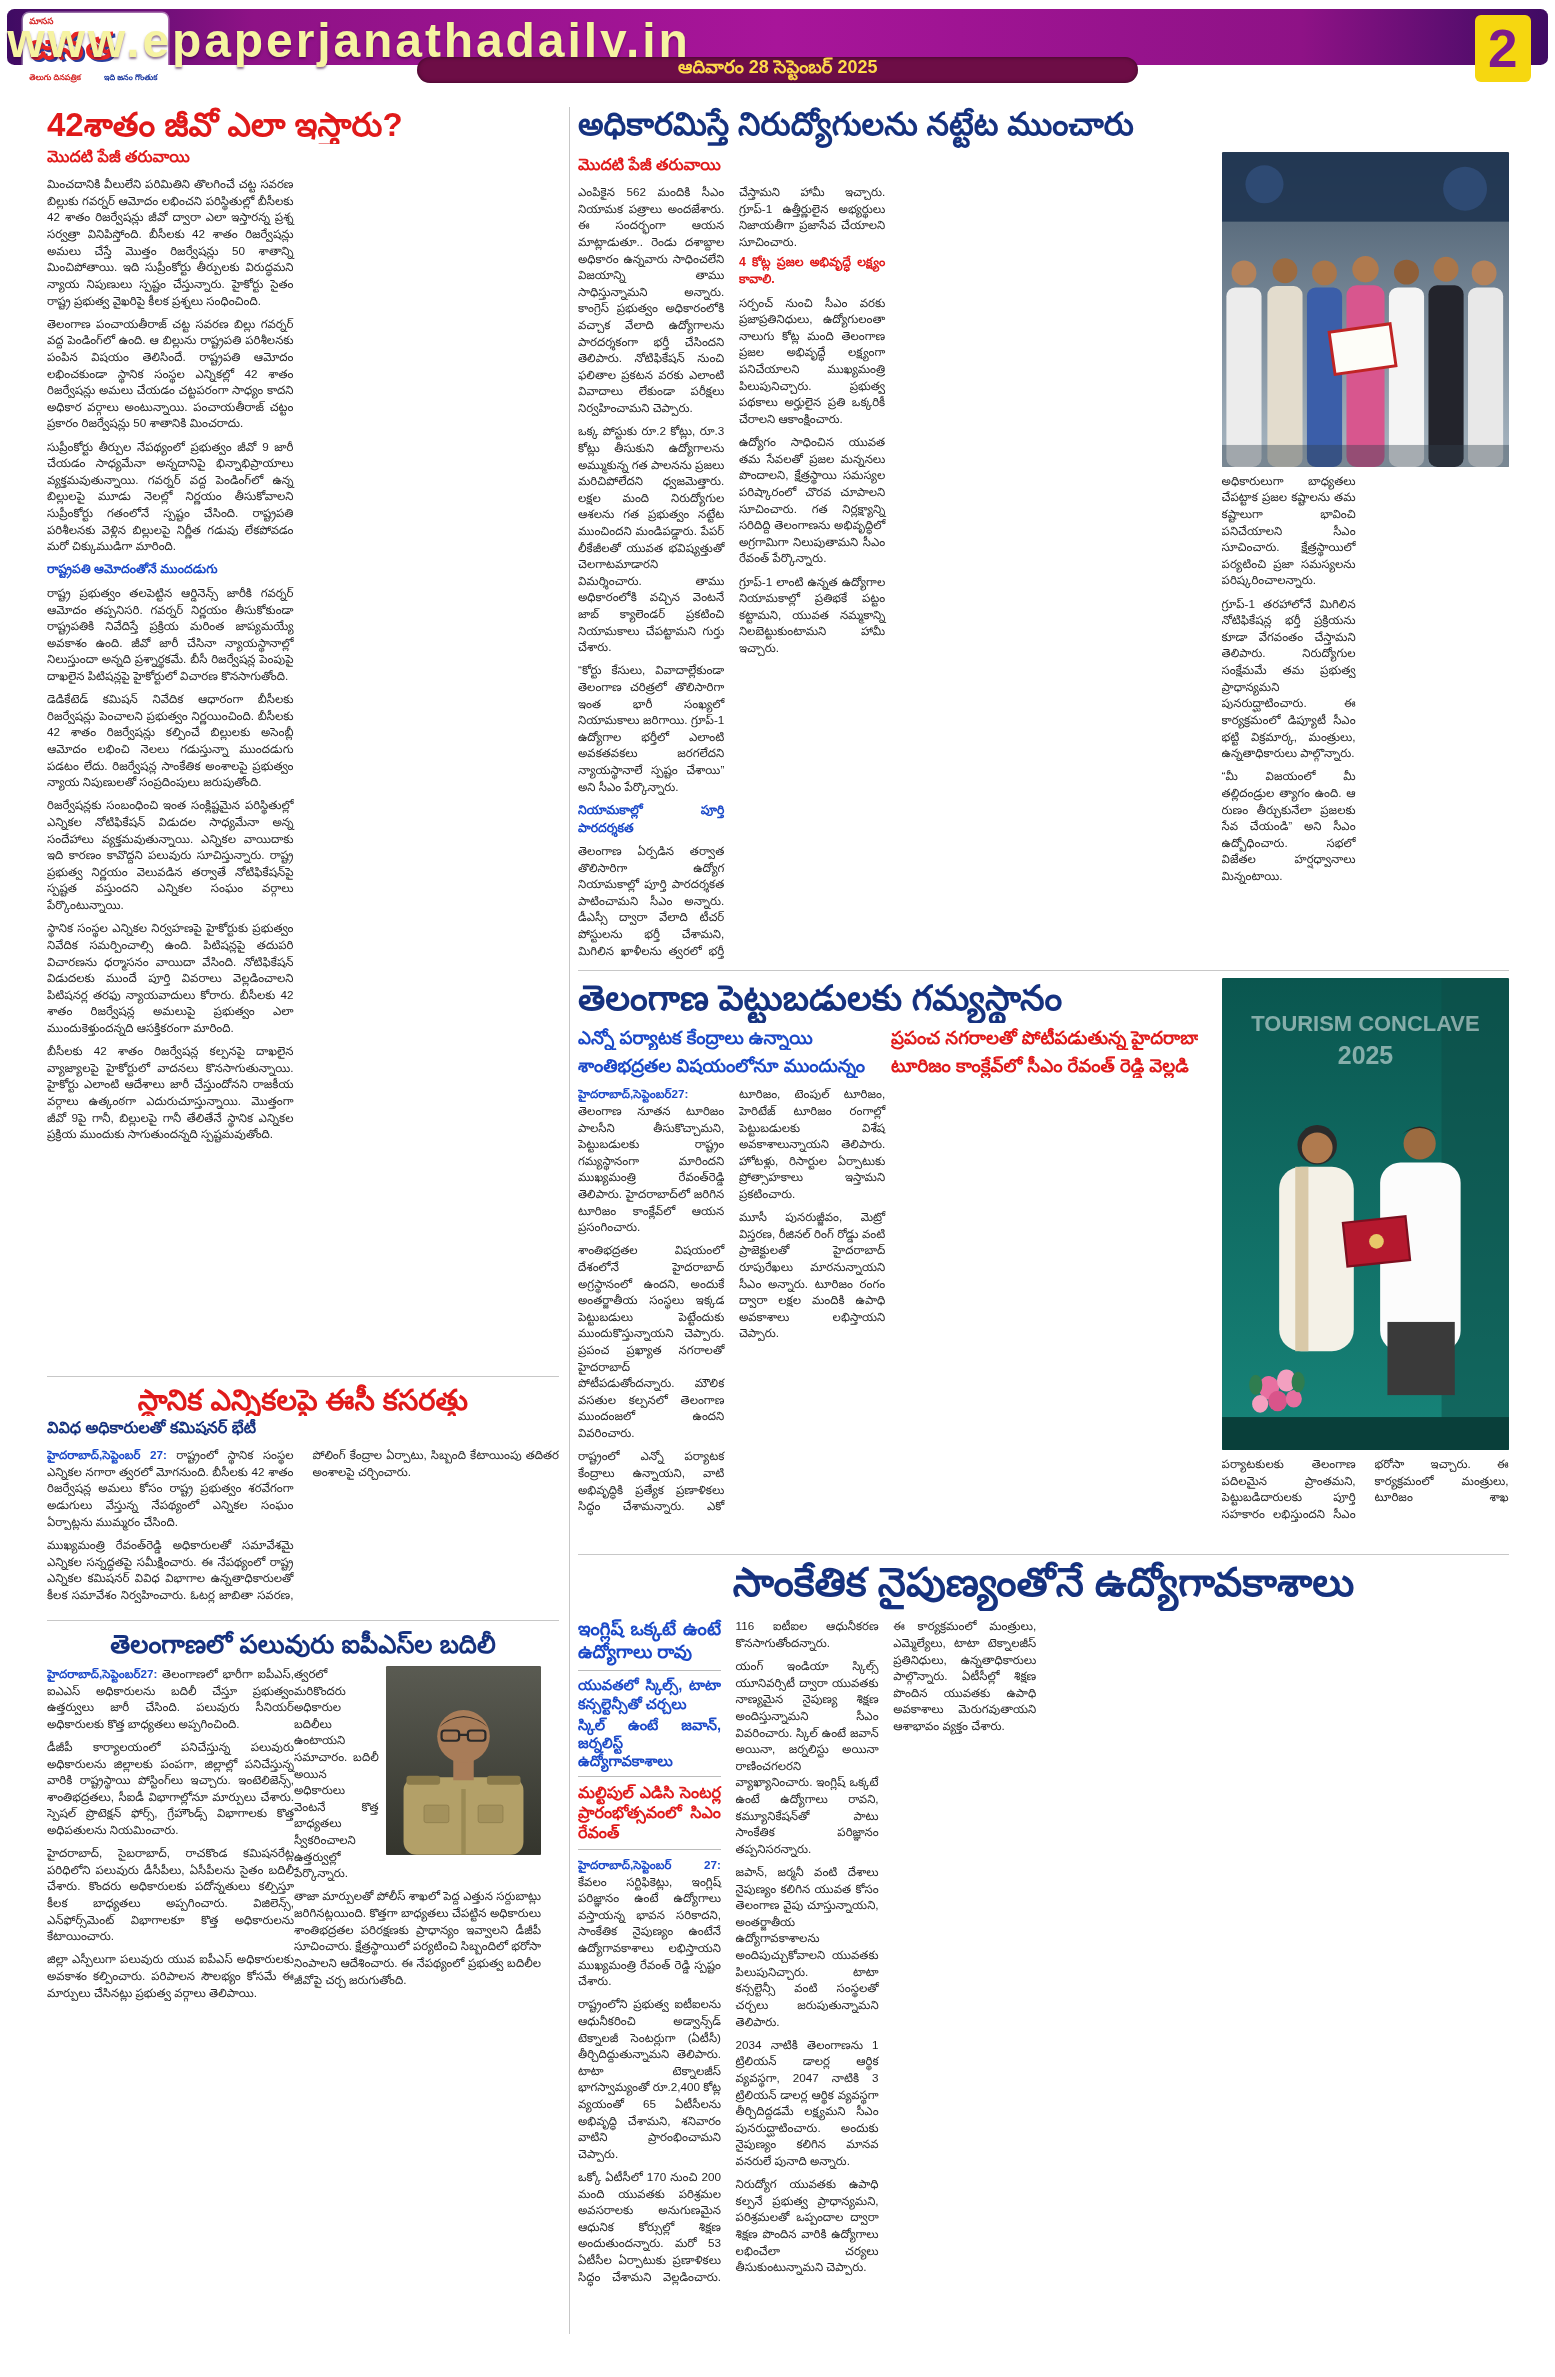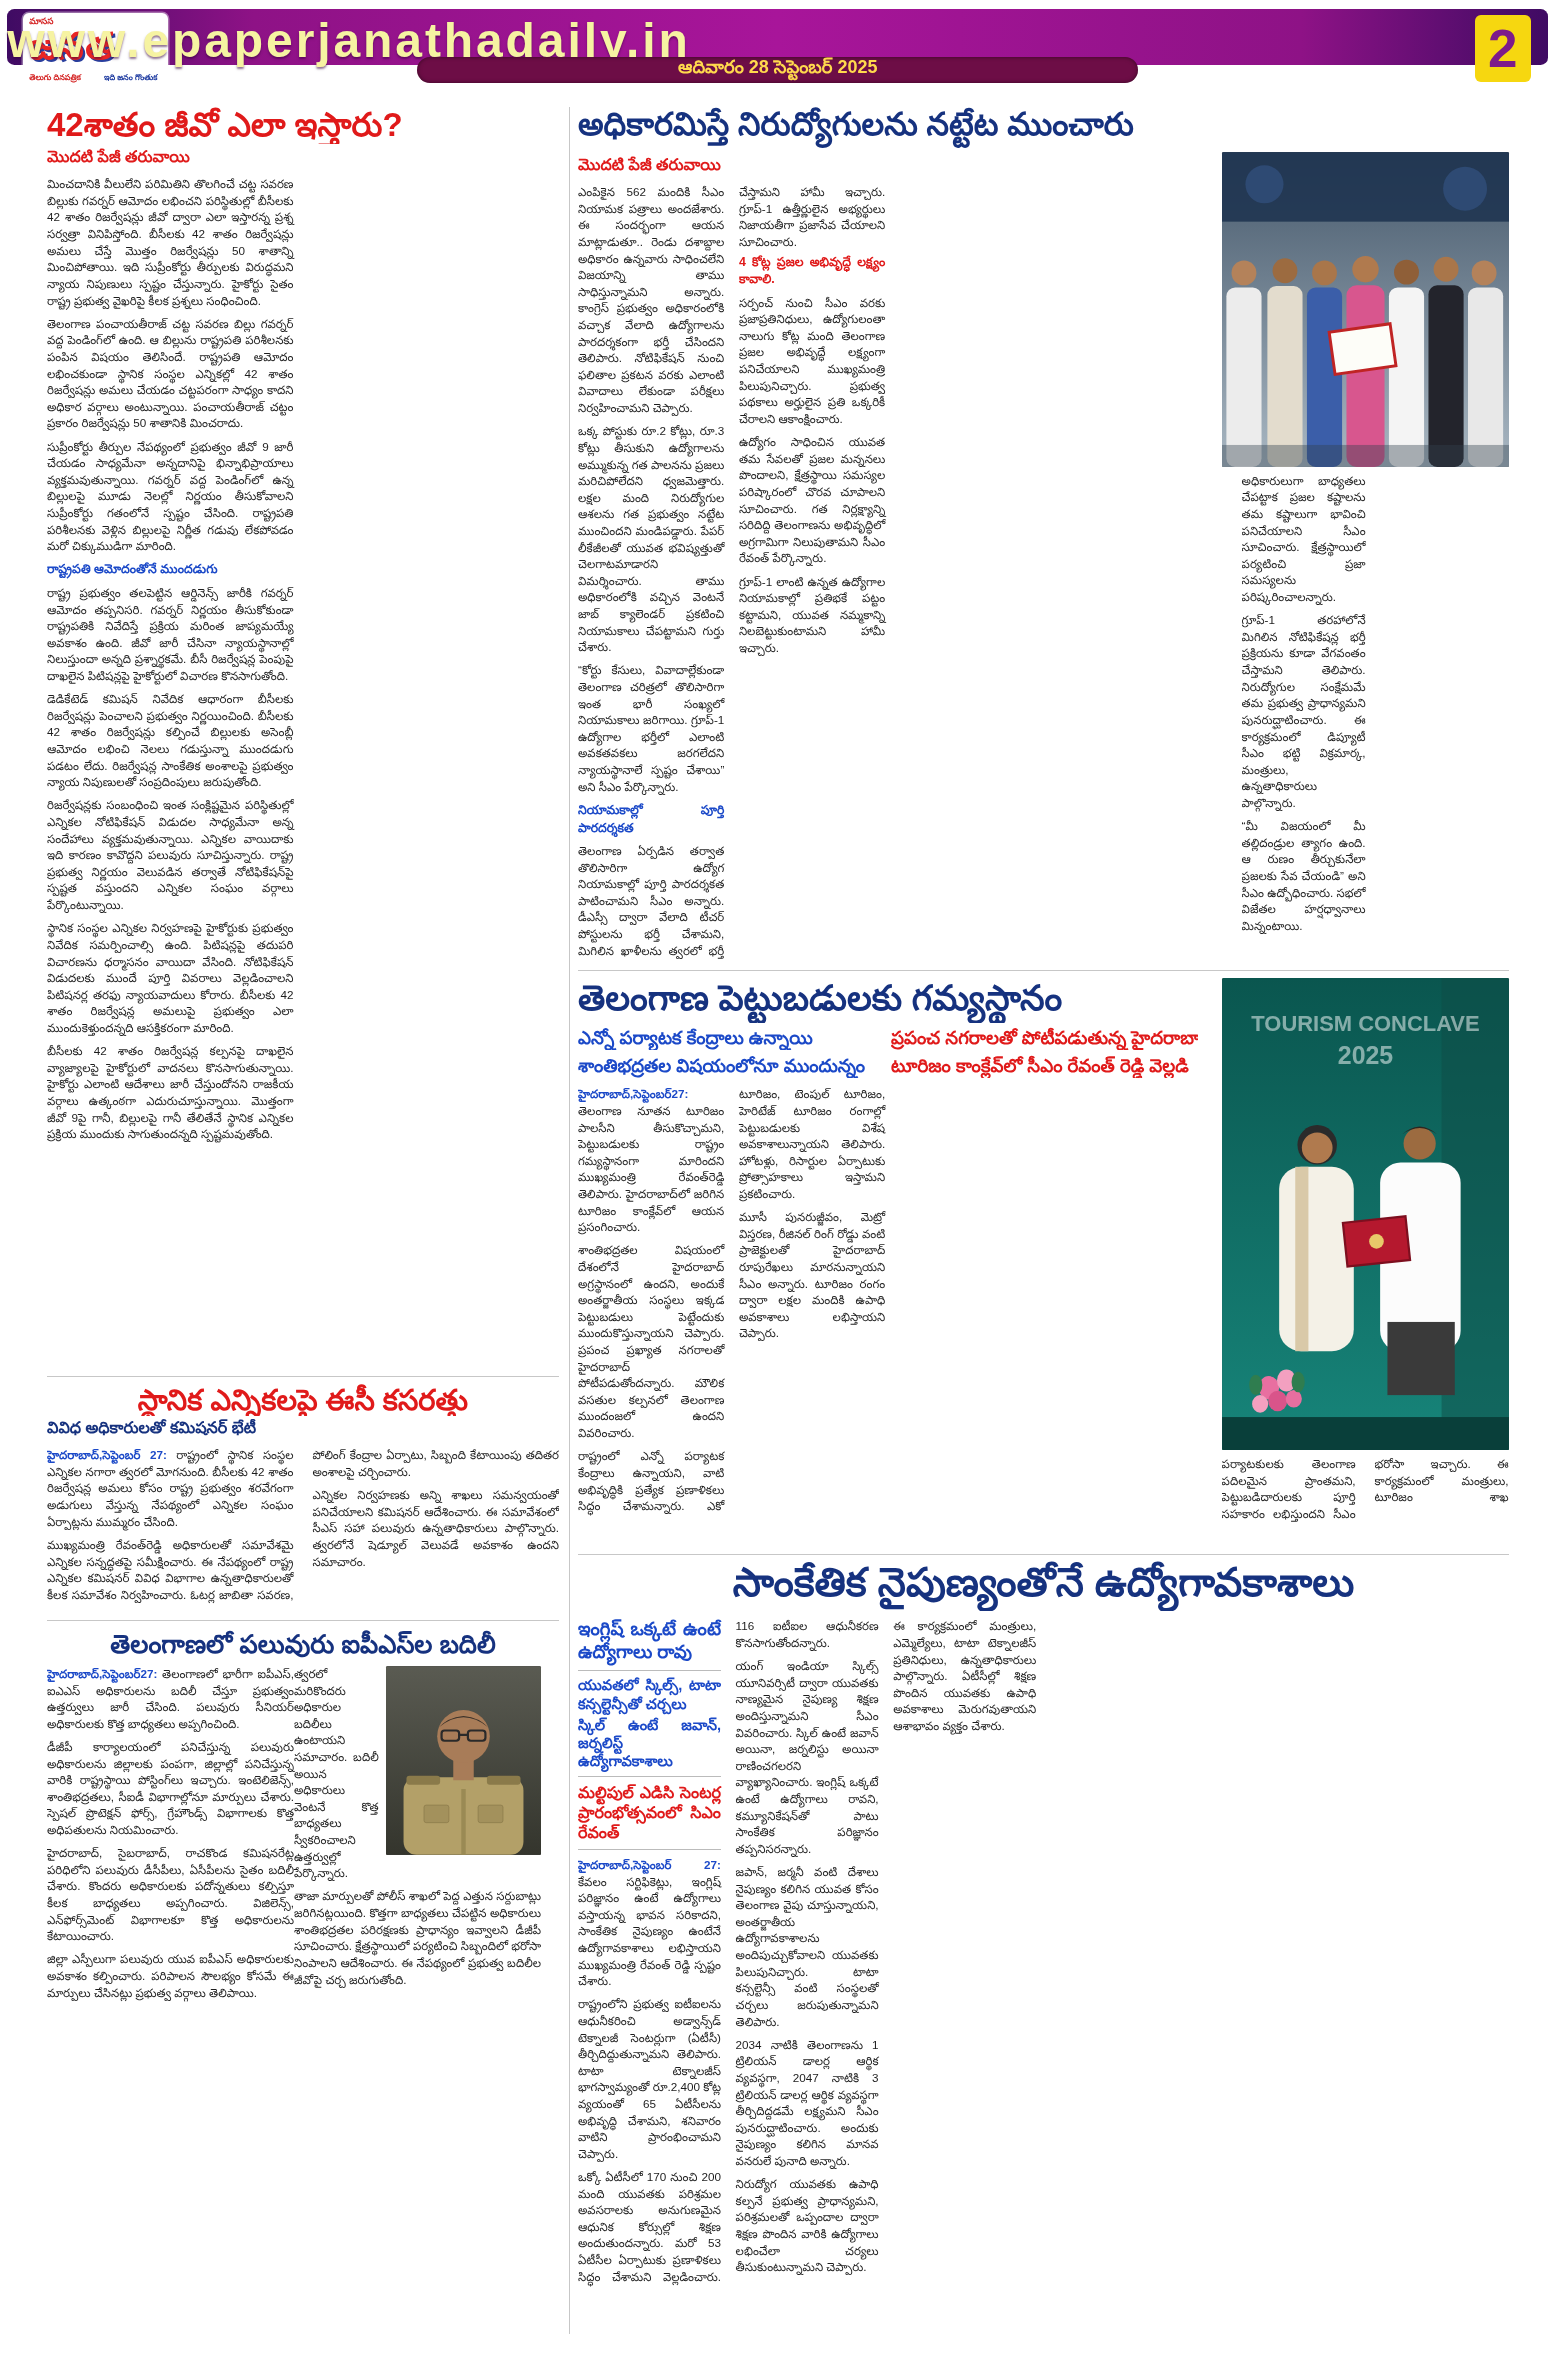--- a/index.html
+++ b/index.html
@@ -71,21 +71,21 @@
   .a3-col { width:247px; font-size:11.7px; line-height:1.42; text-align:justify; color:var(--body-text,#1d1d1d); }
   .photo-officer { float:right; width:155px; height:189px; margin:0 0 5.9px 7.3px; }
 
   
   .sec-a4 .hl { font-size:32px; width:629px; height:42px; margin-bottom:2.9px; }
   .a4-row { display:flex; gap:14.6px; }
   .a4-main { width:629px; }
   .a4-body { height:782px; }
   .a4-side { width:287px; }
   .photo-event { width:287px; height:315px; margin-bottom:5.9px; }
-  .a4-side-body { height:476px;margin-left:20px; }
+  .a4-side-body { height:476px; }
 
   
   .a5-row { display:flex; gap:14.6px; }
   .a5-main { width:629px; }
   .sec-a5 .hl { font-size:35px; height:45px; margin-bottom:4.4px; }
   .blurb-row { display:flex; gap:26px; margin:0 0 8.8px; }
   .blurb-col { display:flex; flex-direction:column; gap:4.4px; }
   .blurb-row .blurb { font-size:18.3px; white-space:nowrap; overflow:hidden; max-width:307px; }
   .a5-body { height:438px; }
   .a5-side { width:287px; }
@@ -146,21 +146,20 @@
     </div>
   </section>
 
   <section class="sec-a2">
     <h2 class="hl red">స్థానిక ఎన్నికలపై ఈసీ కసరత్తు</h2>
     <div class="a2-sub">వివిధ అధికారులతో కమిషనర్ భేటీ</div>
     <div class="body cols2 a2-body">
       <p class="para"><span class="dateline">హైదరాబాద్,సెప్టెంబర్ 27:</span> <span>రాష్ట్రంలో స్థానిక సంస్థల ఎన్నికల నగారా త్వరలో మోగనుంది. బీసీలకు 42 శాతం రిజర్వేషన్ల అమలు కోసం రాష్ట్ర ప్రభుత్వం శరవేగంగా అడుగులు వేస్తున్న నేపథ్యంలో ఎన్నికల సంఘం ఏర్పాట్లను ముమ్మరం చేసింది.</span></p>
       <div>
           <p class="para">ముఖ్యమంత్రి రేవంత్‌రెడ్డి అధికారులతో సమావేశమై ఎన్నికల సన్నద్ధతపై సమీక్షించారు. ఈ నేపథ్యంలో రాష్ట్ర ఎన్నికల కమిషనర్ వివిధ విభాగాల ఉన్నతాధికారులతో కీలక సమావేశం నిర్వహించారు. ఓటర్ల జాబితా సవరణ, పోలింగ్ కేంద్రాల ఏర్పాటు, సిబ్బంది కేటాయింపు తదితర అంశాలపై చర్చించారు.</p>
-          <p class="para">ఎన్నికల నిర్వహణకు అన్ని శాఖలు సమన్వయంతో పనిచేయాలని కమిషనర్ ఆదేశించారు. ఈ సమావేశంలో సీఎస్ సహా పలువురు ఉన్నతాధికారులు పాల్గొన్నారు. త్వరలోనే షెడ్యూల్ వెలువడే అవకాశం ఉందని సమాచారం.</p>
         </div>
     </div>
   </section>
 
   <section class="sec-a3">
     <h2 class="hl blue">తెలంగాణలో పలువురు ఐపీఎస్‌ల బదిలీ</h2>
     <div class="a3-row">
       <div class="a3-col">
         <p class="para"><span class="dateline">హైదరాబాద్,సెప్టెంబర్27:</span> <span>తెలంగాణలో భారీగా ఐపీఎస్, ఐఎఎస్ అధికారులను బదిలీ చేస్తూ ప్రభుత్వం ఉత్తర్వులు జారీ చేసింది. పలువురు సీనియర్ అధికారులకు కొత్త బాధ్యతలు అప్పగించింది.</span></p>
         <div>

